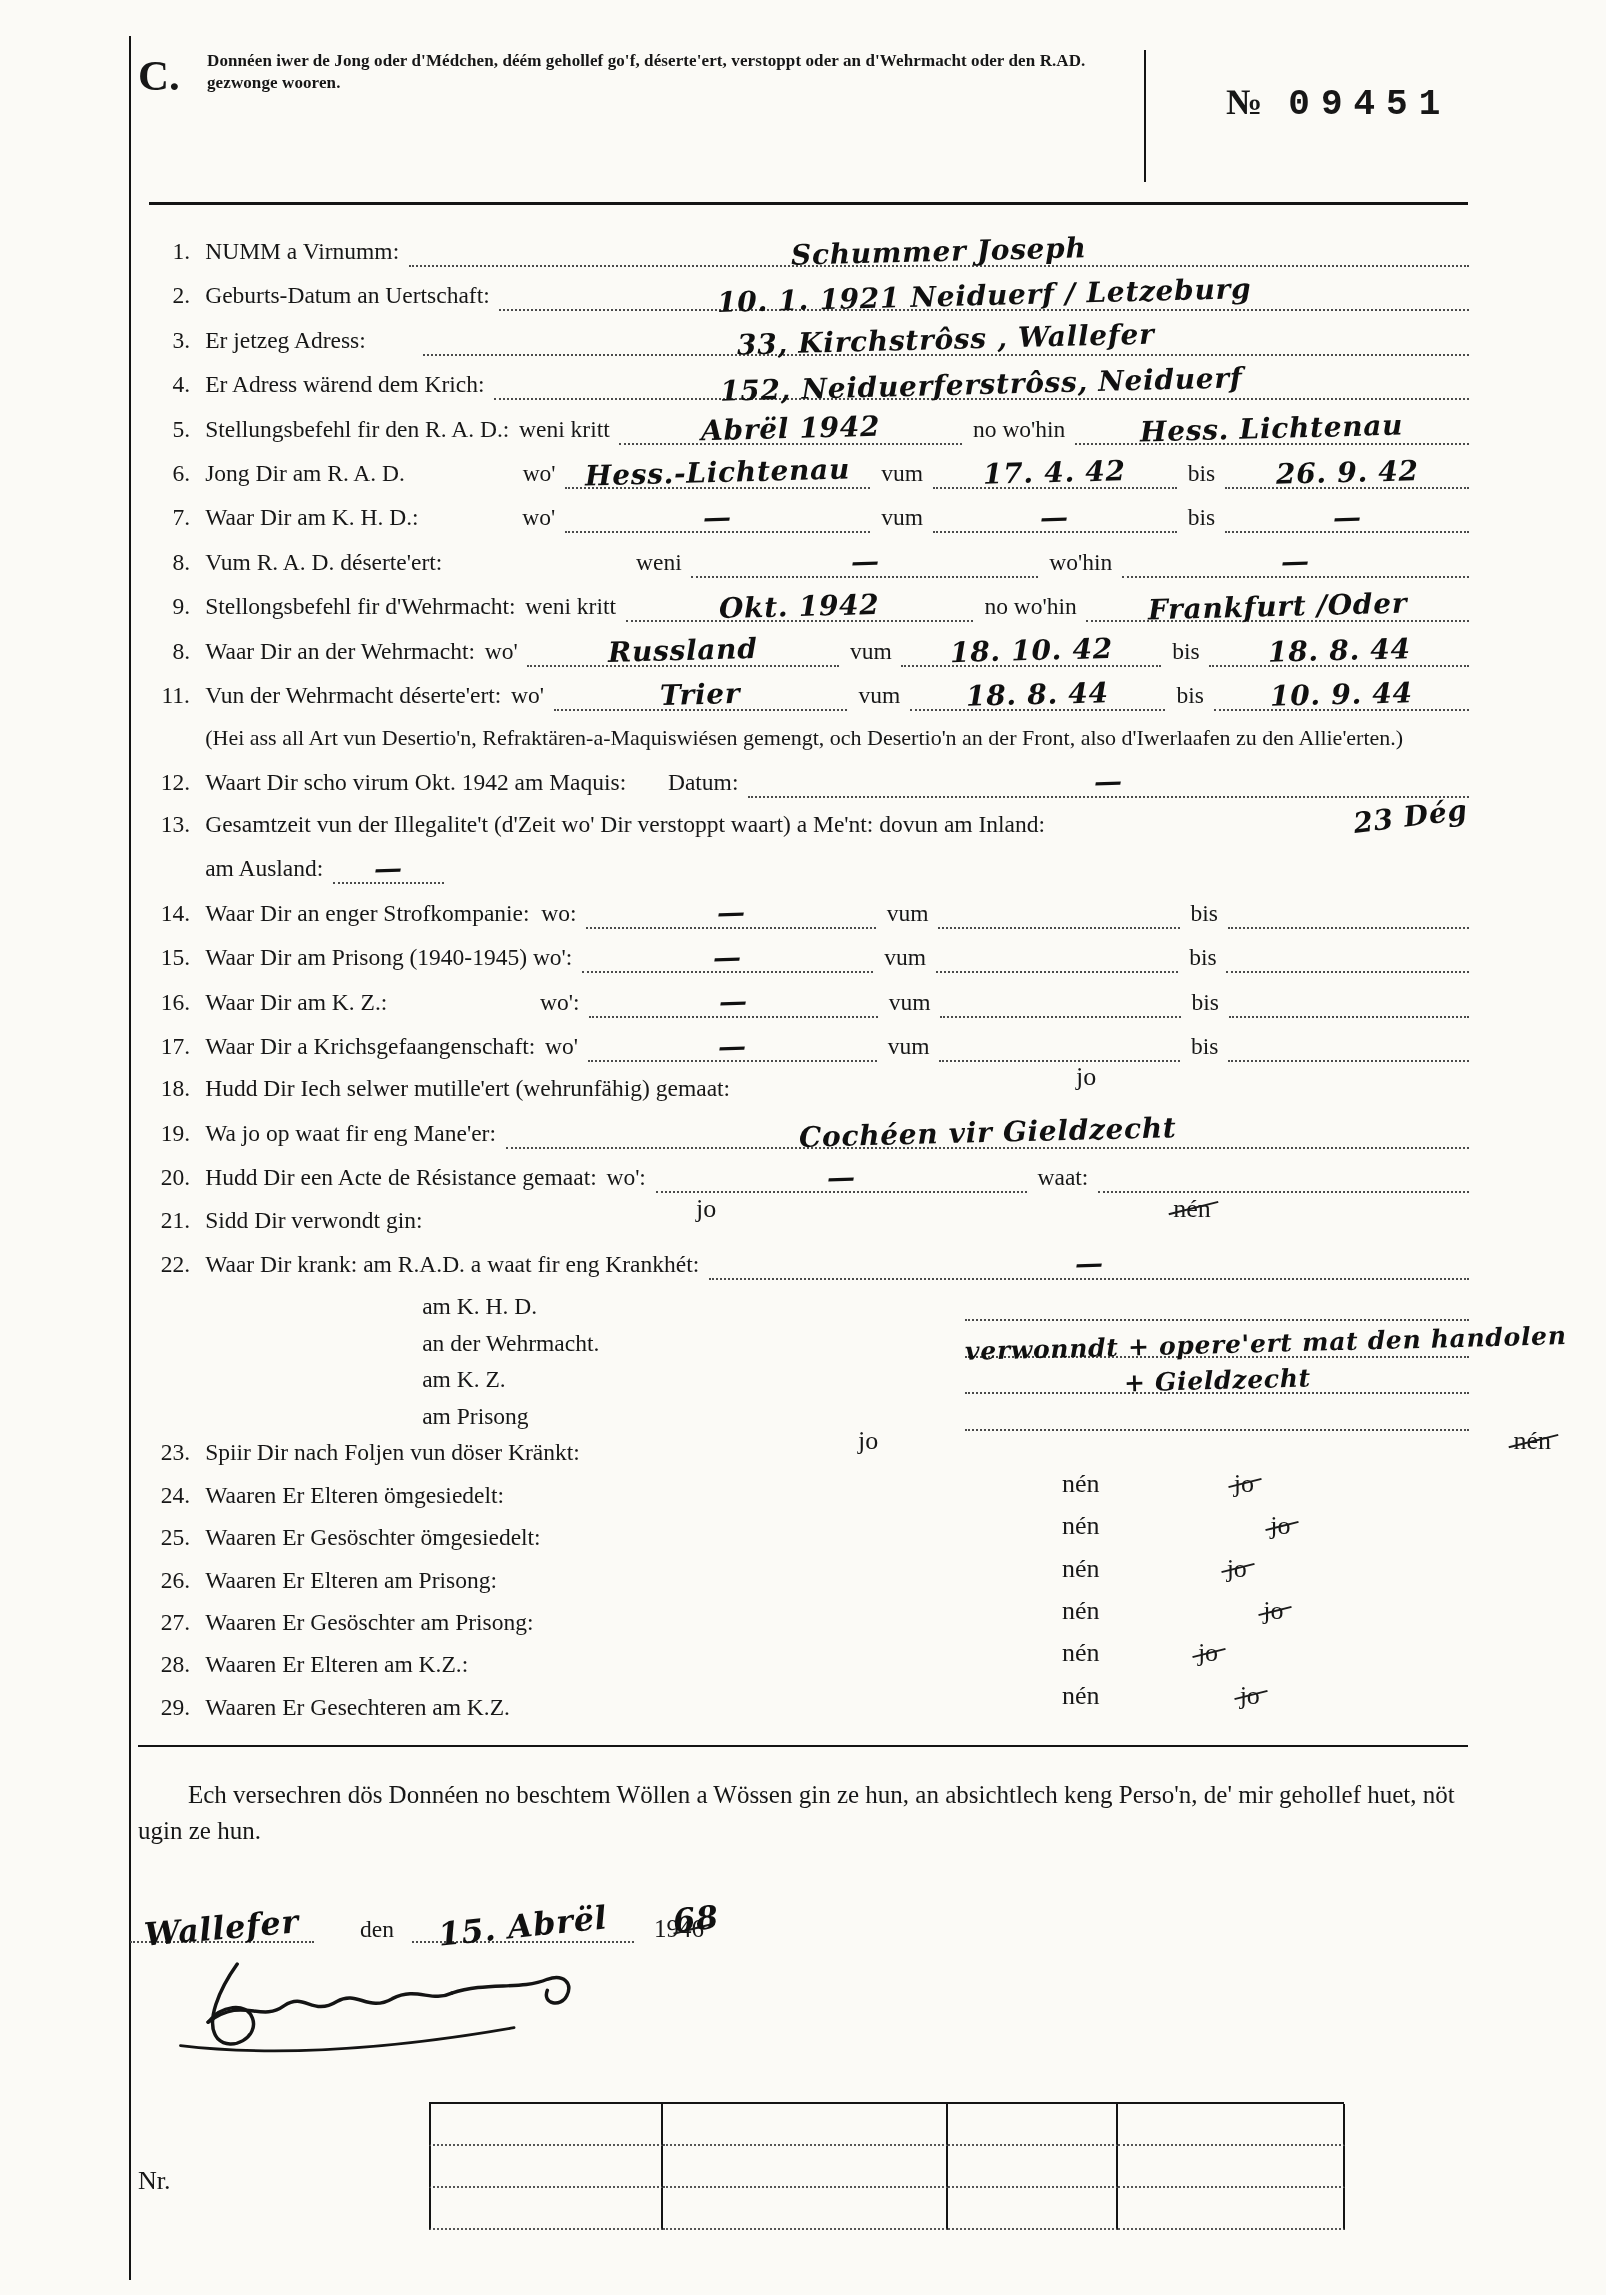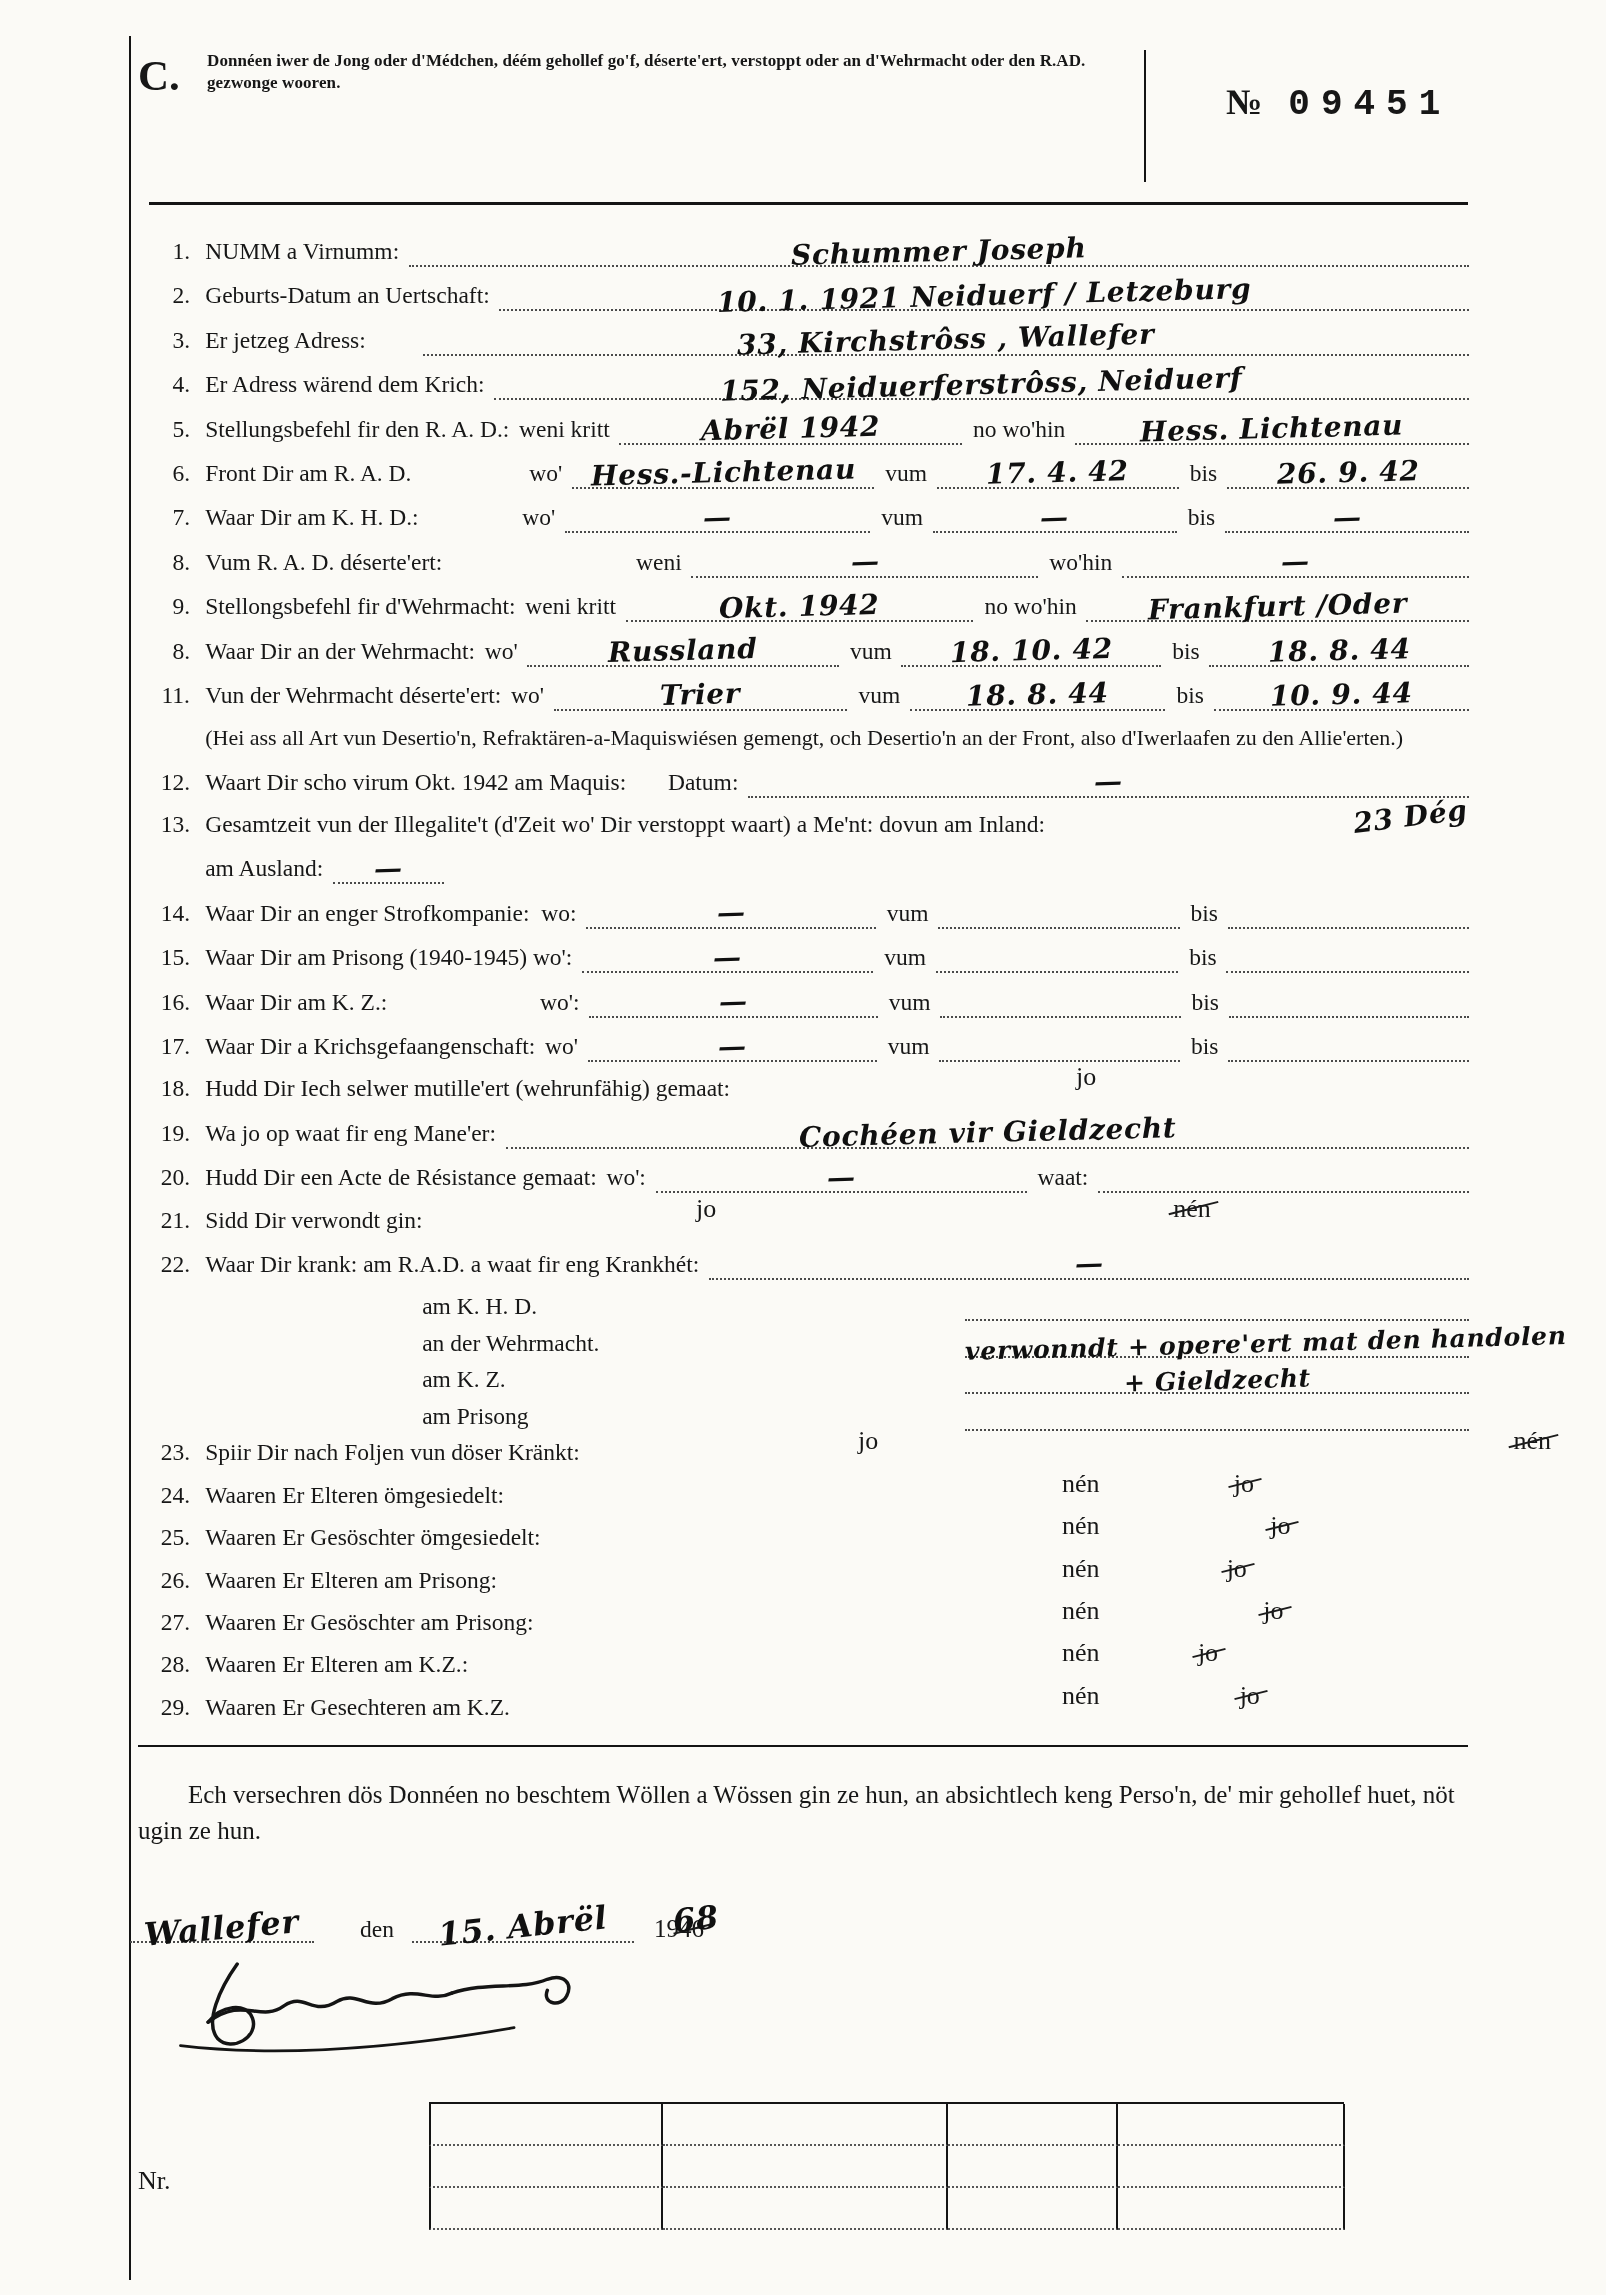--- a/index.html
+++ b/index.html
@@ -114,21 +114,21 @@
       <div class="row">
         <span class="num">5.</span>
         <span class="lbl">Stellungsbefehl fir den R. A. D.:</span>
         <span class="lbl">weni kritt</span>
         <span class="dots"><span class="hand">Abrël 1942</span></span>
         <span class="lbl">no wo'hin</span>
         <span class="dots" style="flex: 1.15 1 0%;"><span class="hand">Hess. Lichtenau</span></span>
       </div>
       <div class="row">
         <span class="num">6.</span>
-        <span class="lbl">Front Dir am R. A. D.</span>
+        <span class="lbl">Jong Dir am R. A. D.</span>
         <span class="gapseg" style="width: 97px;"></span>
         <span class="lbl">wo'</span>
         <span class="dots" style="flex: 1.25 1 0%;"><span class="hand">Hess.-Lichtenau</span></span>
         <span class="lbl">vum</span>
         <span class="dots"><span class="hand">17. 4. 42</span></span>
         <span class="lbl">bis</span>
         <span class="dots"><span class="hand">26. 9. 42</span></span>
       </div>
       <div class="row">
         <span class="num">7.</span>

